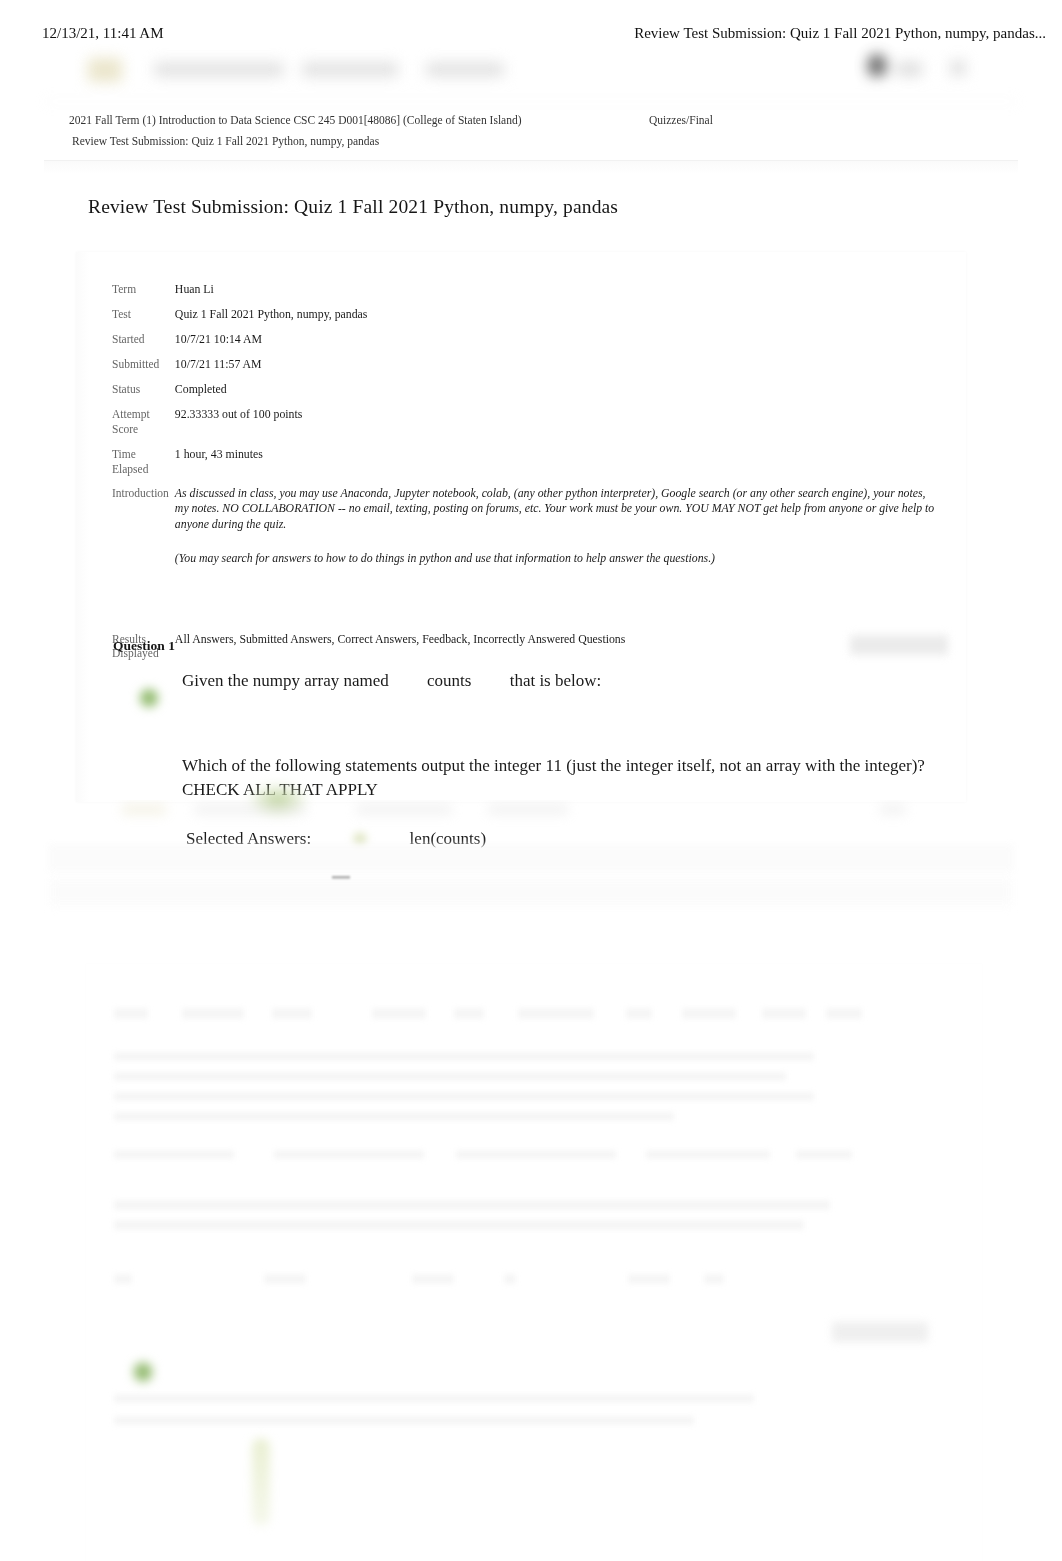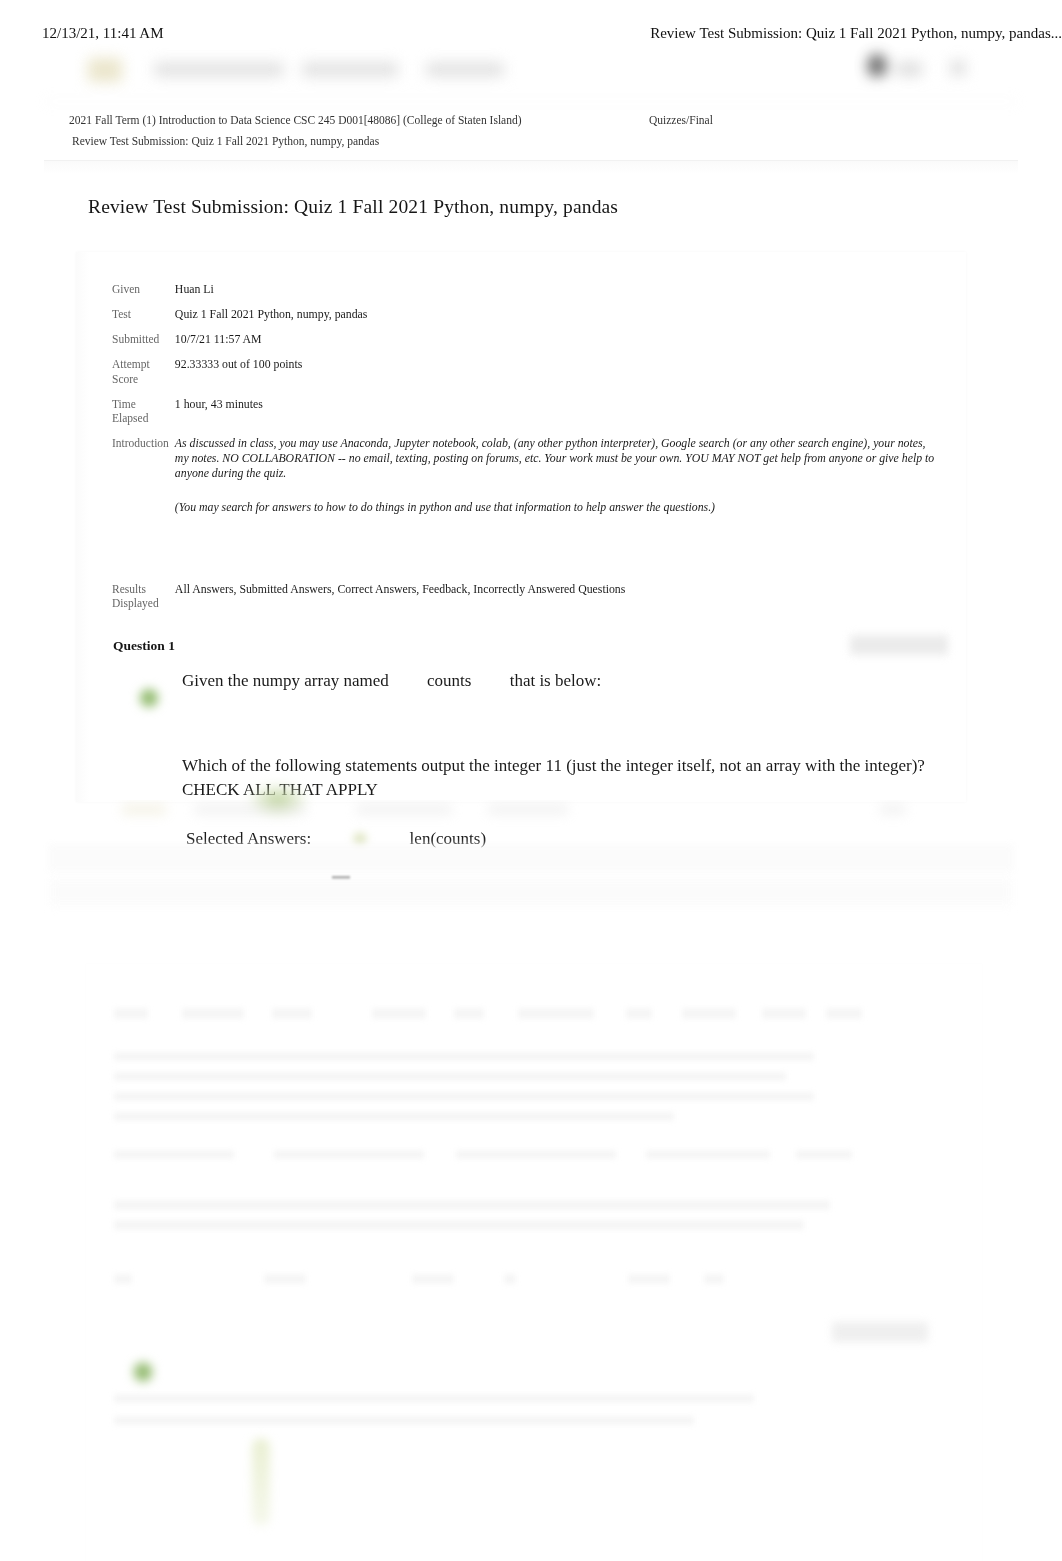--- a/index.html
+++ b/index.html
@@ -12,21 +12,21 @@
     height: 1561px;
     position: relative;
     font-family: "Liberation Serif", "DejaVu Serif", serif;
     color: #1a1a1a;
     overflow: hidden;
   }
 
   
   .print-header {
     position: absolute;
-    top: 20px; left: 0; right: 0;
+    top: 20px; left: 0; right: 16px;
     height: 26px;
     display: flex;
     align-items: center;
     font-size: 15px;
     color: #111;
   }
   .print-header .ph-date {
     position: absolute;
     left: 42px;
     white-space: nowrap;
@@ -373,30 +373,38 @@
   <div class="crumb-divider"></div>
 </div>
 
 <div class="page-title">Review Test Submission: Quiz 1 Fall 2021 Python, numpy, pandas</div>
 
 <div class="content-card">
 
   <table class="info-table">
     <tbody>
       <tr>
-        <td class="lbl">Given</td>
+        <td class="lbl">Term</td>
         <td class="val">Huan Li</td>
       </tr>
       <tr>
         <td class="lbl">Test</td>
         <td class="val">Quiz 1 Fall 2021 Python, numpy, pandas</td>
       </tr>
       <tr>
+        <td class="lbl">Started</td>
+        <td class="val">10/7/21 10:14 AM</td>
+      </tr>
+      <tr>
         <td class="lbl">Submitted</td>
         <td class="val">10/7/21 11:57 AM</td>
+      </tr>
+      <tr>
+        <td class="lbl">Status</td>
+        <td class="val">Completed</td>
       </tr>
       <tr>
         <td class="lbl">Attempt Score</td>
         <td class="val">92.33333 out of 100 points</td>
       </tr>
       <tr>
         <td class="lbl">Time Elapsed</td>
         <td class="val">1 hour, 43 minutes</td>
       </tr>
       <tr class="spacer-row">

